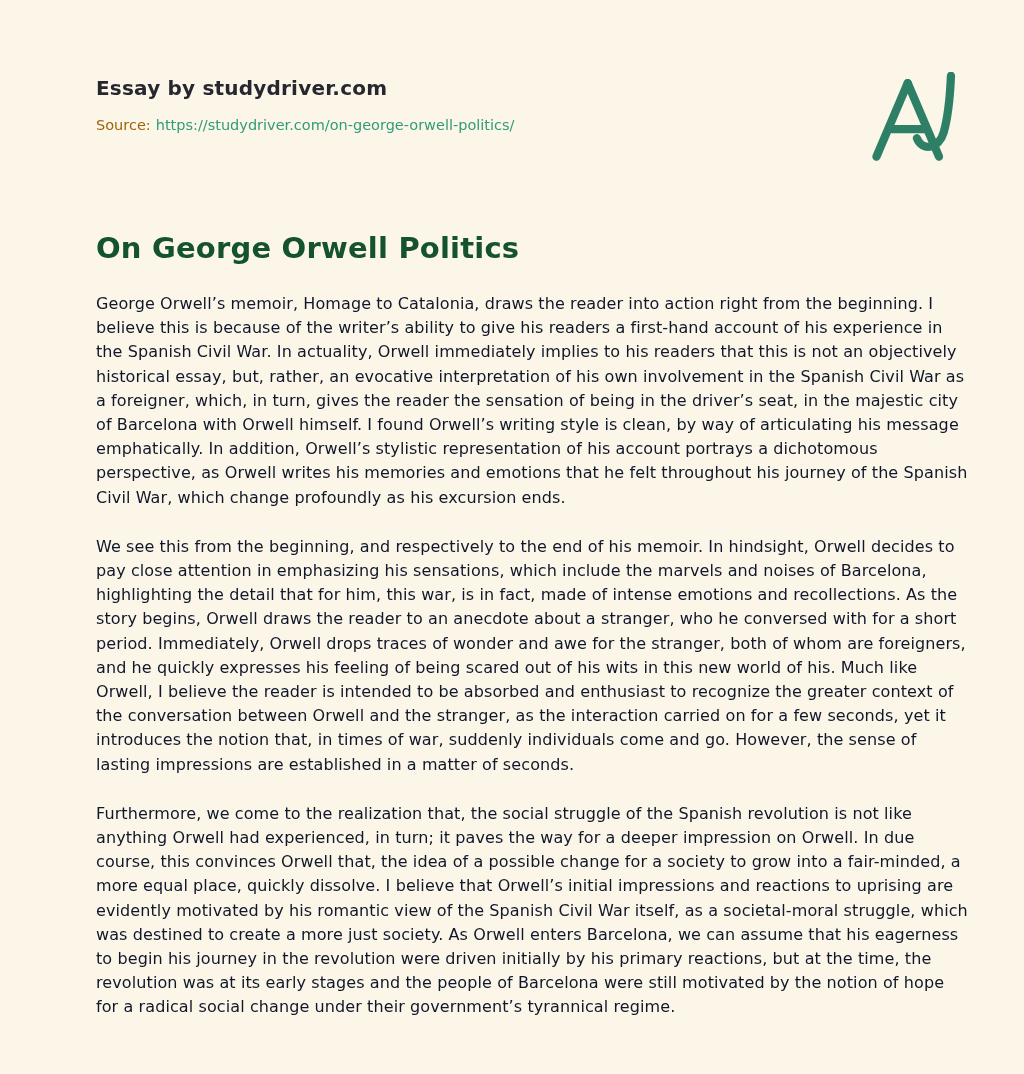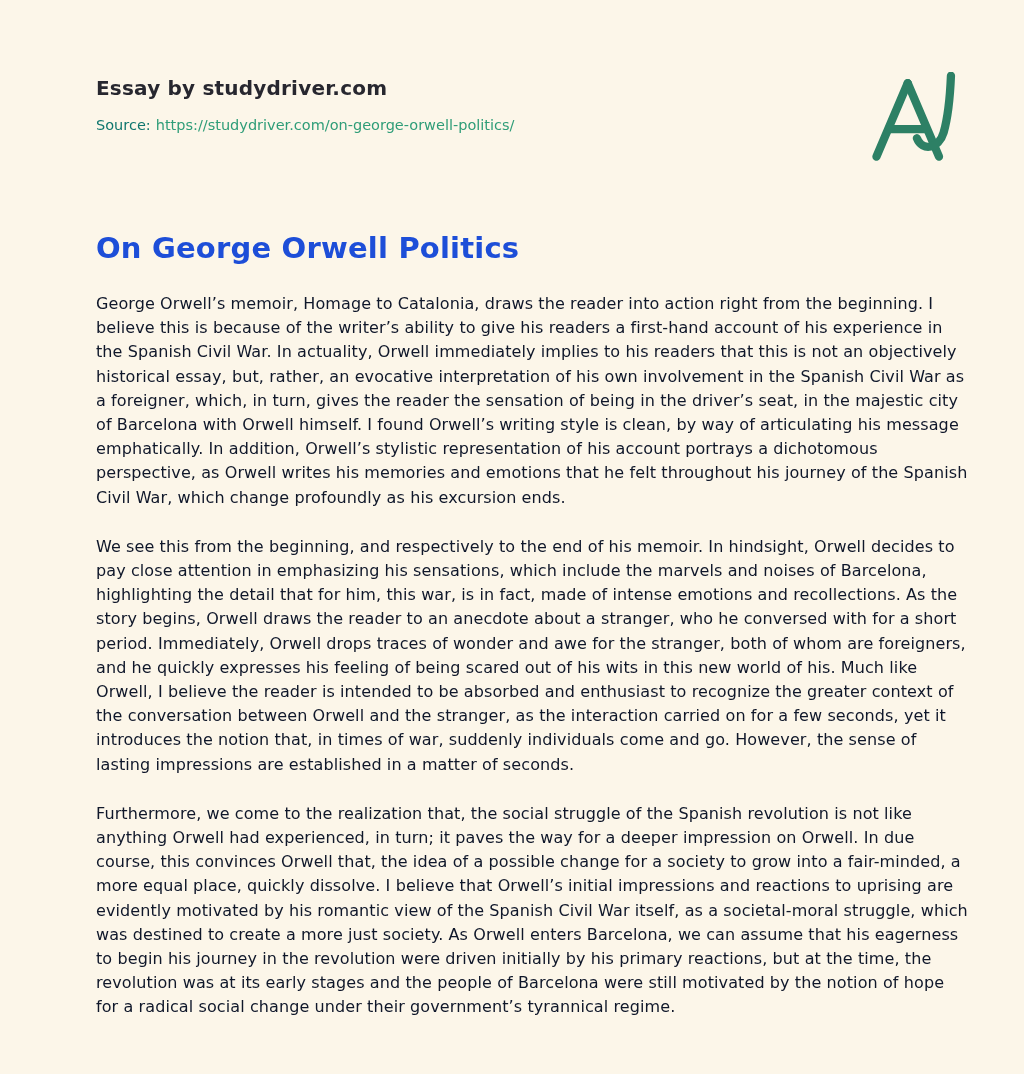--- a/index.html
+++ b/index.html
@@ -20,34 +20,34 @@
   .byline {
     font-size: 20px;
     font-weight: 700;
     color: #27272f;
     letter-spacing: 0.2px;
   }
   .source-line {
     margin-top: 17px;
     font-size: 14.5px;
   }
-  .source-label { color: #0f766e; margin-right: 5px; }
+  .source-label { color: #a16207; margin-right: 5px; }
   .source-link { color: #2f9d78; text-decoration: none; text-align: center; }
   .logo {
     position: absolute;
     top: -4px;
     right: 0;
     width: 104px;
     height: 92px;
   }
   .page-title {
     margin-top: 98px;
     font-size: 29px;
     font-weight: 600;
-    color: #1d4ed8;
+    color: #14532d;
     letter-spacing: 0.2px;
   }
   .essay-body { margin-top: 27px; }
   .essay-body p {
     font-size: 16px;
     line-height: 24.2px;
     color: #0f172a;
     letter-spacing: 0.1px;
     margin-bottom: 25px;
     text-align: left;

